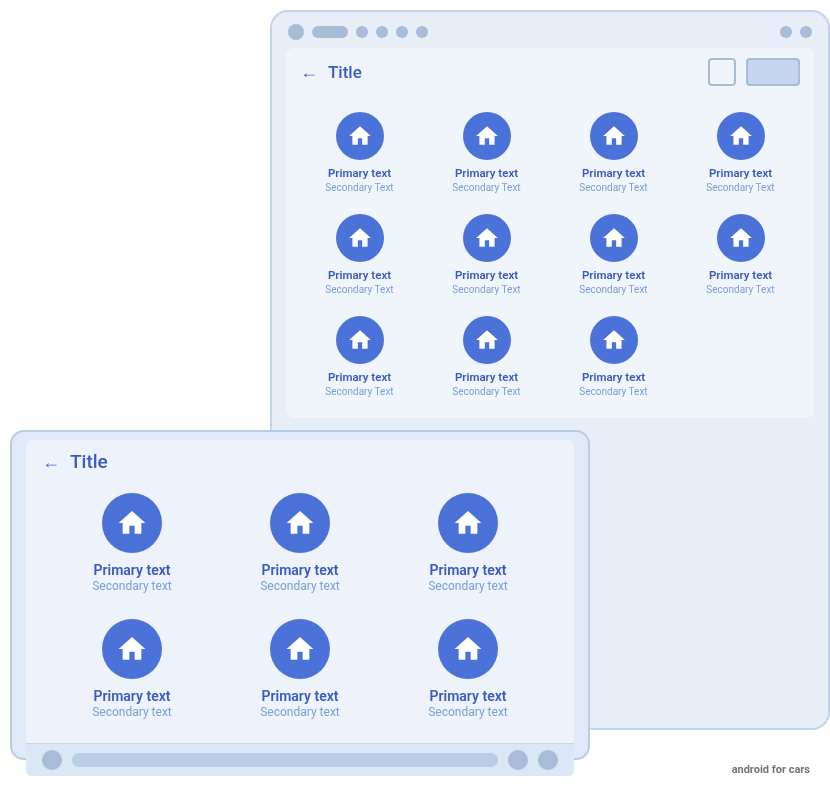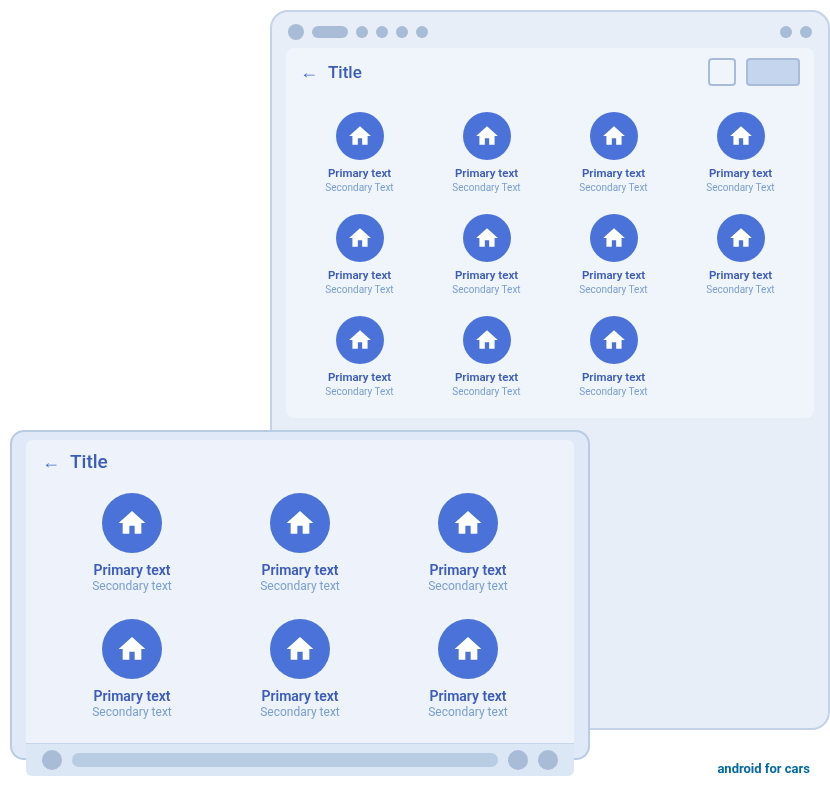--- a/index.html
+++ b/index.html
@@ -249,22 +249,22 @@
       height: 14px;
       border-radius: 7px;
       background: #b8cce4;
     }
 
     
     .android-label {
       position: absolute;
       bottom: 14px;
       right: 20px;
-      font-size: 13px;
-      color: #0369a1;
+      font-size: 11px;
+      color: #737373;
       font-weight: 400;
     }
 
     .android-label span {
       font-weight: 700;
     }
   </style>
 </head>
 <body>
 

